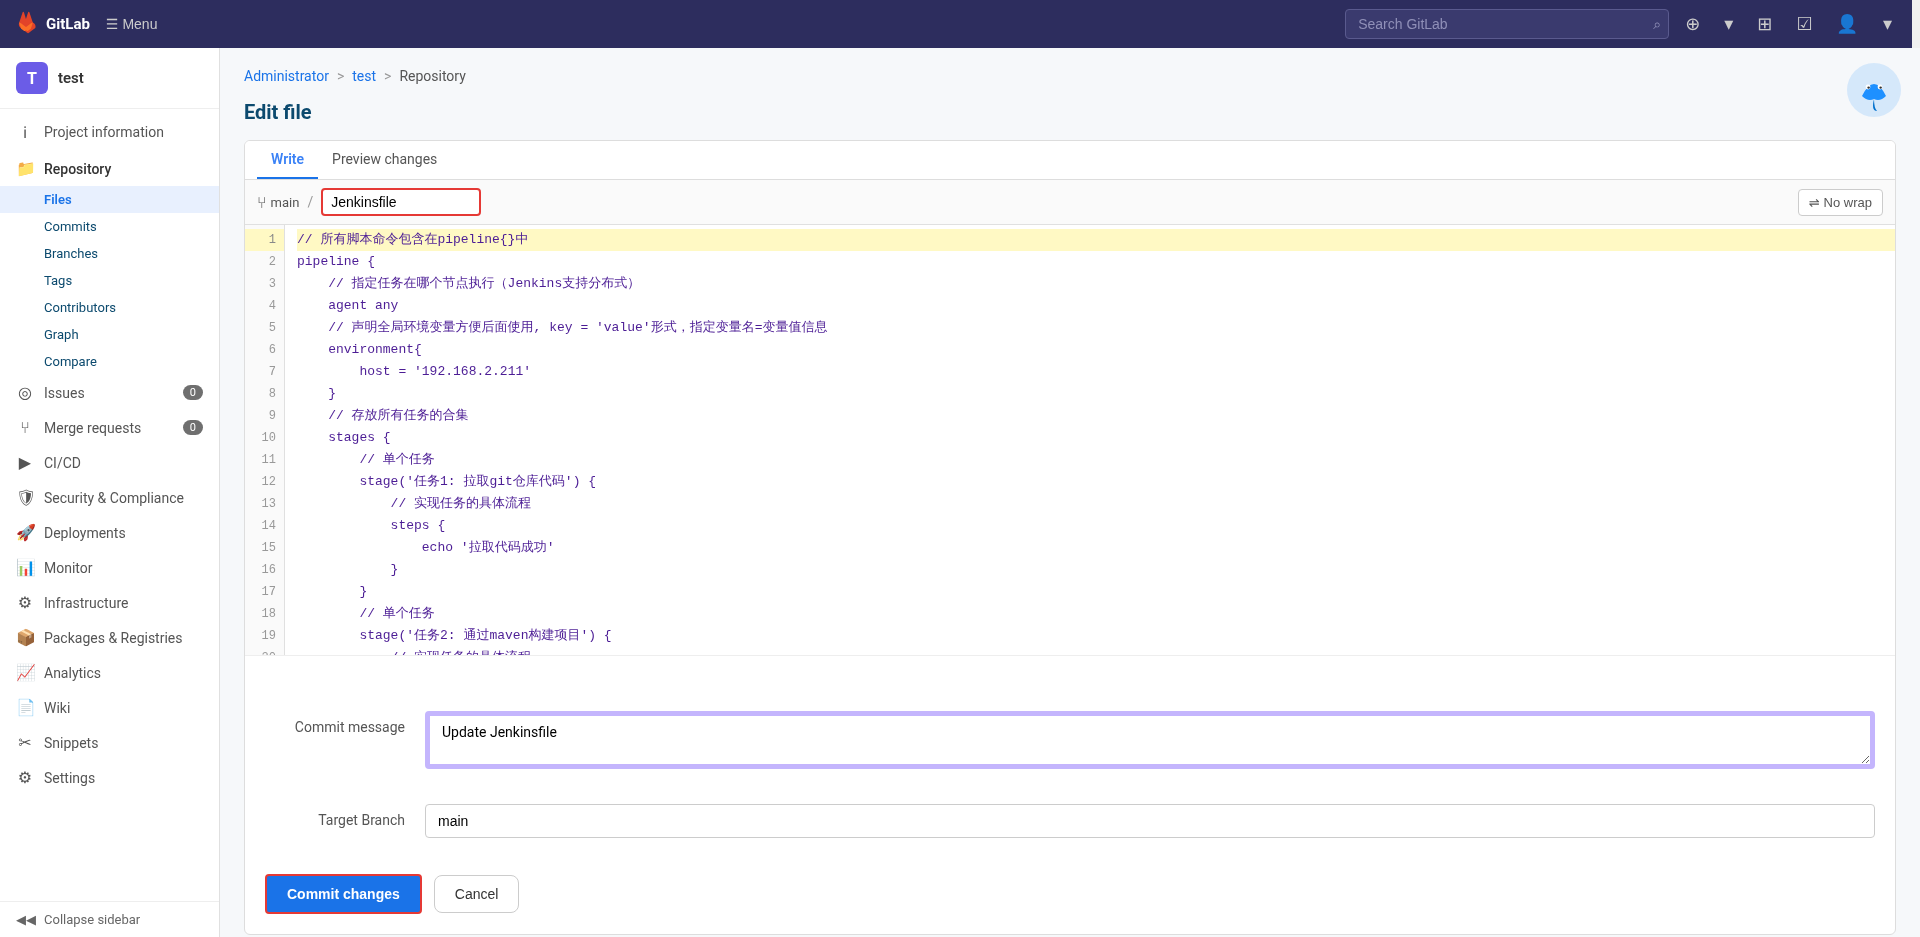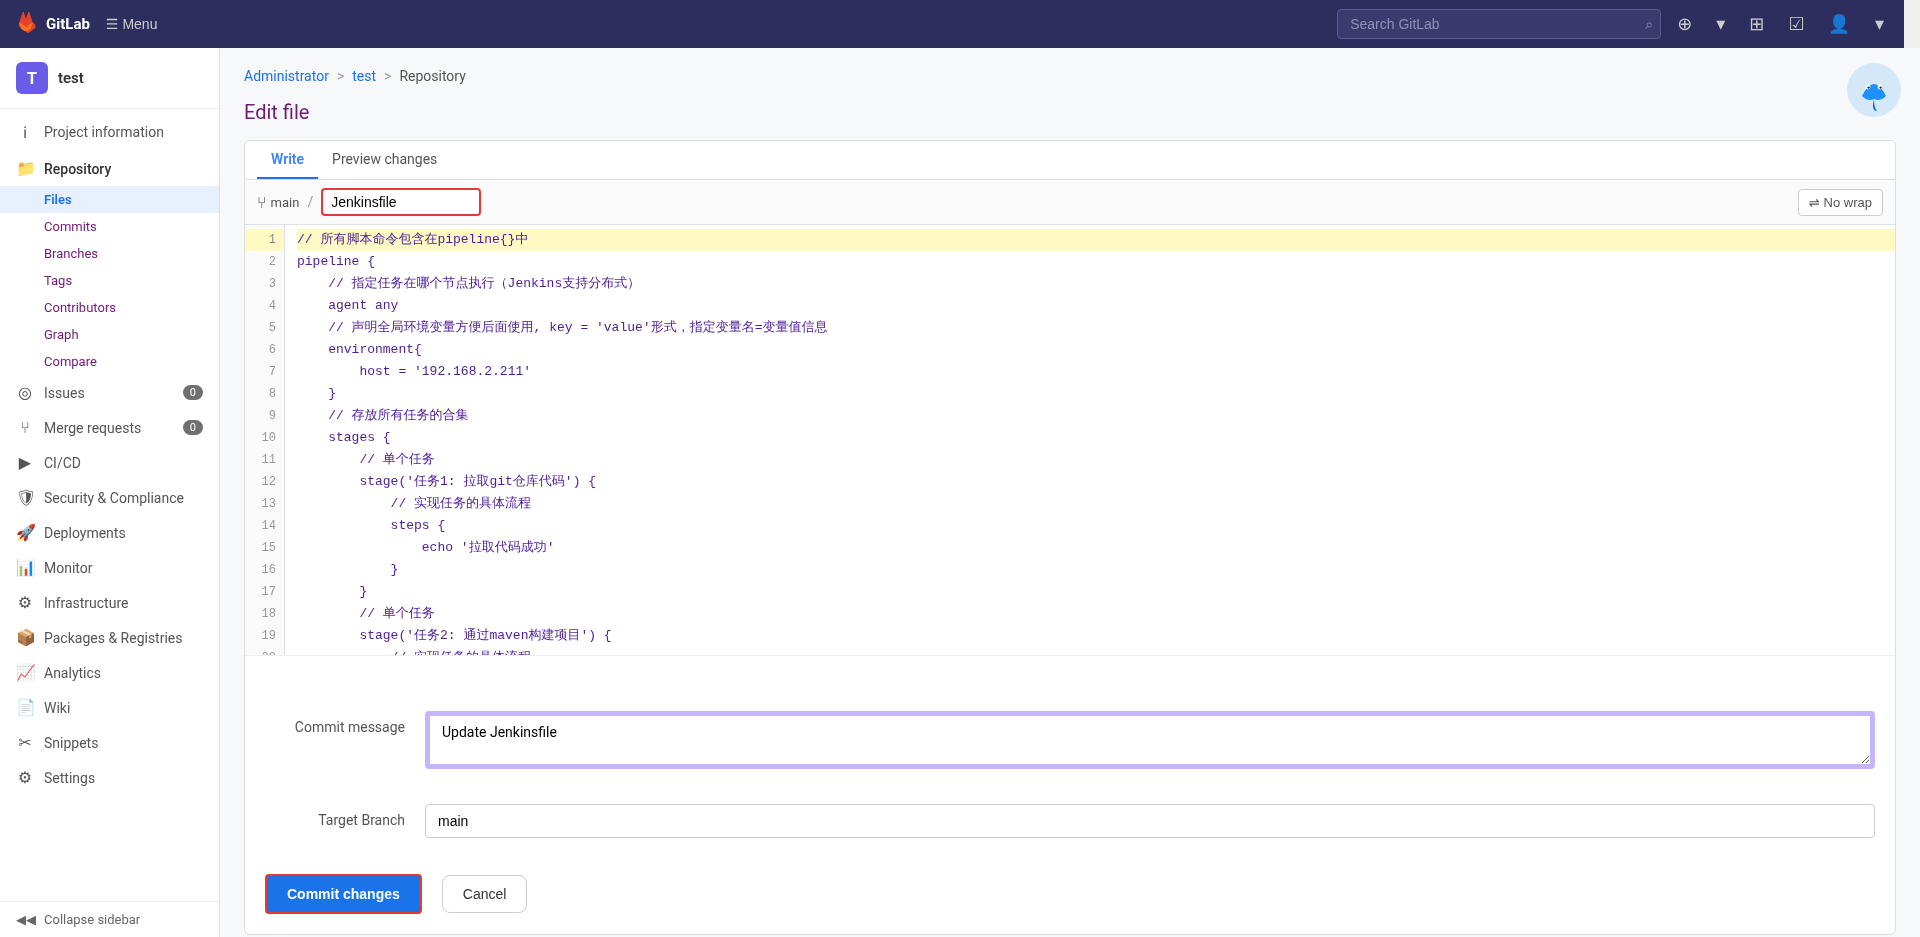--- a/index.html
+++ b/index.html
@@ -7,21 +7,21 @@
 
     
     .top-nav {
       background: #2d2d5e;
       height: 48px;
       display: flex;
       align-items: center;
       padding: 0 12px;
       gap: 8px;
       position: fixed;
-      top: 0; left: 0; right: 16px;
+      top: 0; left: 0; right: 8px;
       z-index: 100;
     }
     .top-nav .logo { display: flex; align-items: center; gap: 6px; color: #fff; font-size: 15px; font-weight: bold; text-decoration: none; }
     .top-nav .logo svg { width: 28px; height: 28px; }
     .nav-menu-btn { background: none; border: none; color: #ccc; cursor: pointer; display: flex; align-items: center; gap: 4px; font-size: 14px; padding: 4px 8px; border-radius: 4px; }
     .nav-spacer { flex: 1; }
     .nav-search {
       background: #3a3a6e;
       border: 1px solid #5a5a8e;
       border-radius: 4px;
@@ -88,21 +88,21 @@
       color: #fff;
       border-radius: 10px;
       padding: 1px 7px;
       font-size: 11px;
     }
     .sidebar-sub-item {
       display: flex;
       align-items: center;
       padding: 6px 16px 6px 44px;
       cursor: pointer;
-      color: #701a75;
+      color: #0c4a6e;
       font-size: 13px;
     }
     .sidebar-sub-item.active { color: #1a73e8; font-weight: 600; background: #e8f0fe; }
     .sidebar-collapse {
       margin-top: auto;
       border-top: 1px solid #eee;
       padding: 10px 16px;
       cursor: pointer;
       display: flex;
       align-items: center;
@@ -126,21 +126,21 @@
       align-items: center;
       gap: 8px;
       font-size: 14px;
       color: #555;
       margin-bottom: 16px;
     }
     .breadcrumb a { color: #1a73e8; text-decoration: none; }
     .breadcrumb .sep { color: #999; }
 
     
-    .page-title { font-size: 20px; font-weight: 400; color: #701a75; margin-bottom: 16px; }
+    .page-title { font-size: 20px; font-weight: 700; color: #0c4a6e; margin-bottom: 16px; }
 
     
     .editor-card {
       background: #fff;
       border: 1px solid #ddd;
       border-radius: 6px;
       overflow: hidden;
     }
 
     
@@ -271,21 +271,21 @@
       font-size: 14px;
       outline: none;
       resize: vertical;
       min-height: 56px;
       font-family: inherit;
     }
 
     .commit-actions {
       display: flex;
       align-items: center;
-      gap: 20px;
+      gap: 12px;
       padding: 0 20px 20px 20px;
     }
     .btn-commit {
       background: #1a73e8;
       color: #fff;
       border: 2px solid #e53935;
       border-radius: 4px;
       padding: 10px 20px;
       font-size: 14px;
       font-weight: 600;

